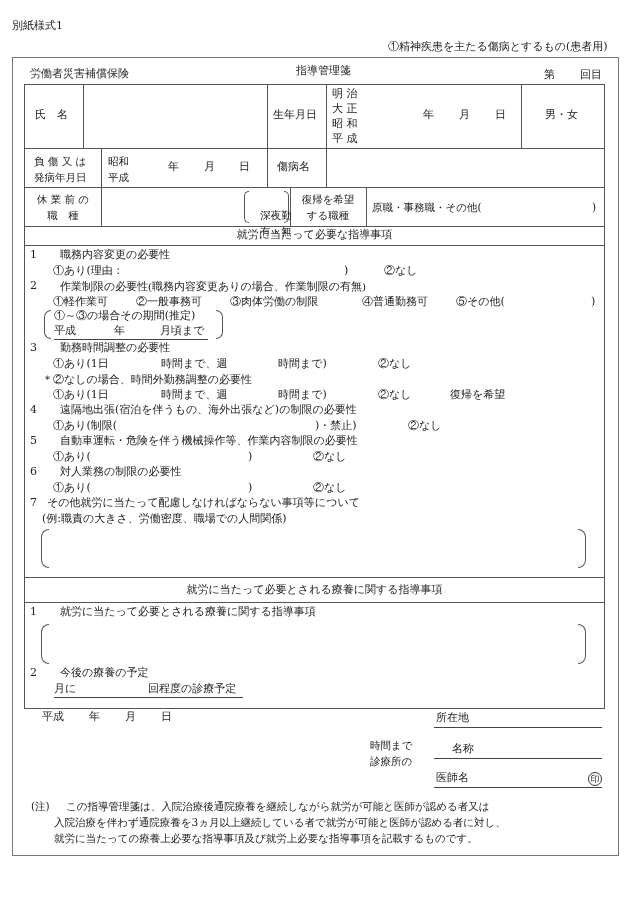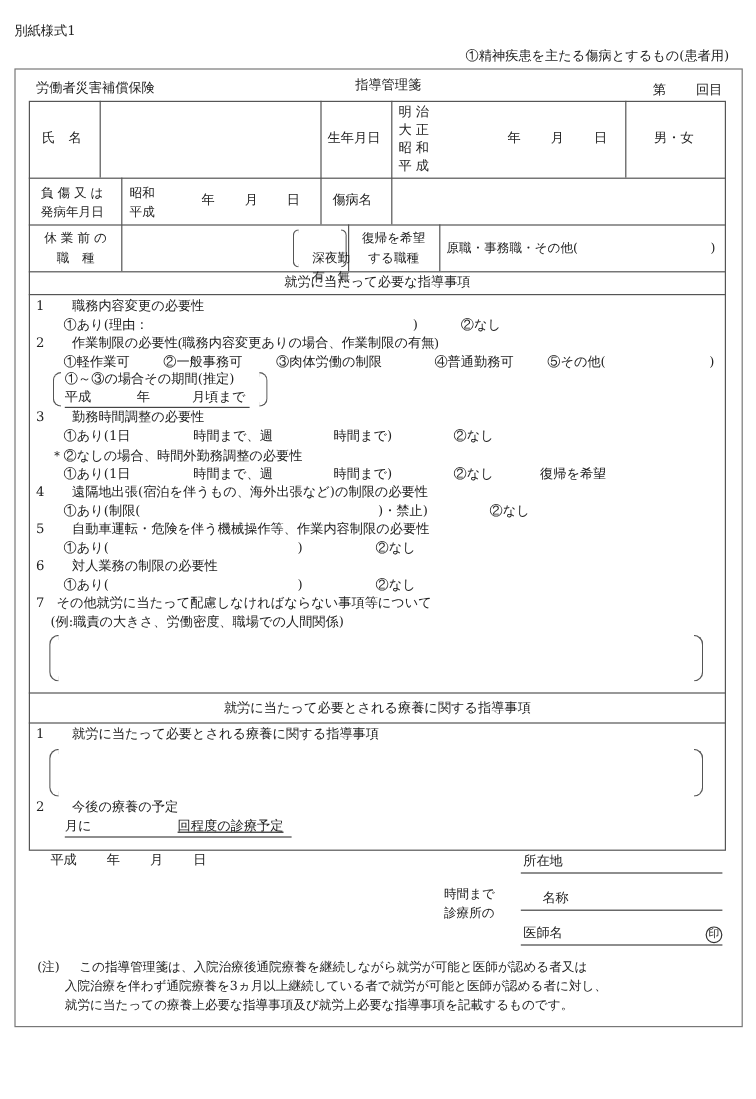--- a/index.html
+++ b/index.html
@@ -160,21 +160,21 @@
 
 <div class="abs" style="left:30px;top:606px;">1</div>
 <div class="abs" style="left:60px;top:606px;">就労に当たって必要とされる療養に関する指導事項</div>
 <div class="bracket-l" style="left:41px;top:624px;height:40px;"></div>
 <div class="bracket-r" style="left:578px;top:624px;height:40px;"></div>
 <div class="abs" style="left:52px;top:626px;width:522px;height:36px;"></div>
 
 <div class="abs" style="left:30px;top:667px;">2</div>
 <div class="abs" style="left:60px;top:667px;">今後の療養の予定</div>
 <div class="abs" style="left:54px;top:683px;">月に</div>
-<div class="abs" style="left:148px;top:683px;text-decoration:underline;">回程度の診療予定</div>
+<div class="abs" style="left:148px;top:683px;">回程度の診療予定</div>
 <div class="ul" style="left:54px;top:697px;width:189px;"></div>
 
 <div class="abs" style="left:42px;top:711px;">平成</div>
 <div class="abs" style="left:89px;top:711px;">年</div>
 <div class="abs" style="left:125px;top:711px;">月</div>
 <div class="abs" style="left:161px;top:711px;">日</div>
 
 <div class="abs" style="left:436px;top:712px;">所在地</div>
 <div class="ul" style="left:434px;top:727px;width:168px;"></div>
 

